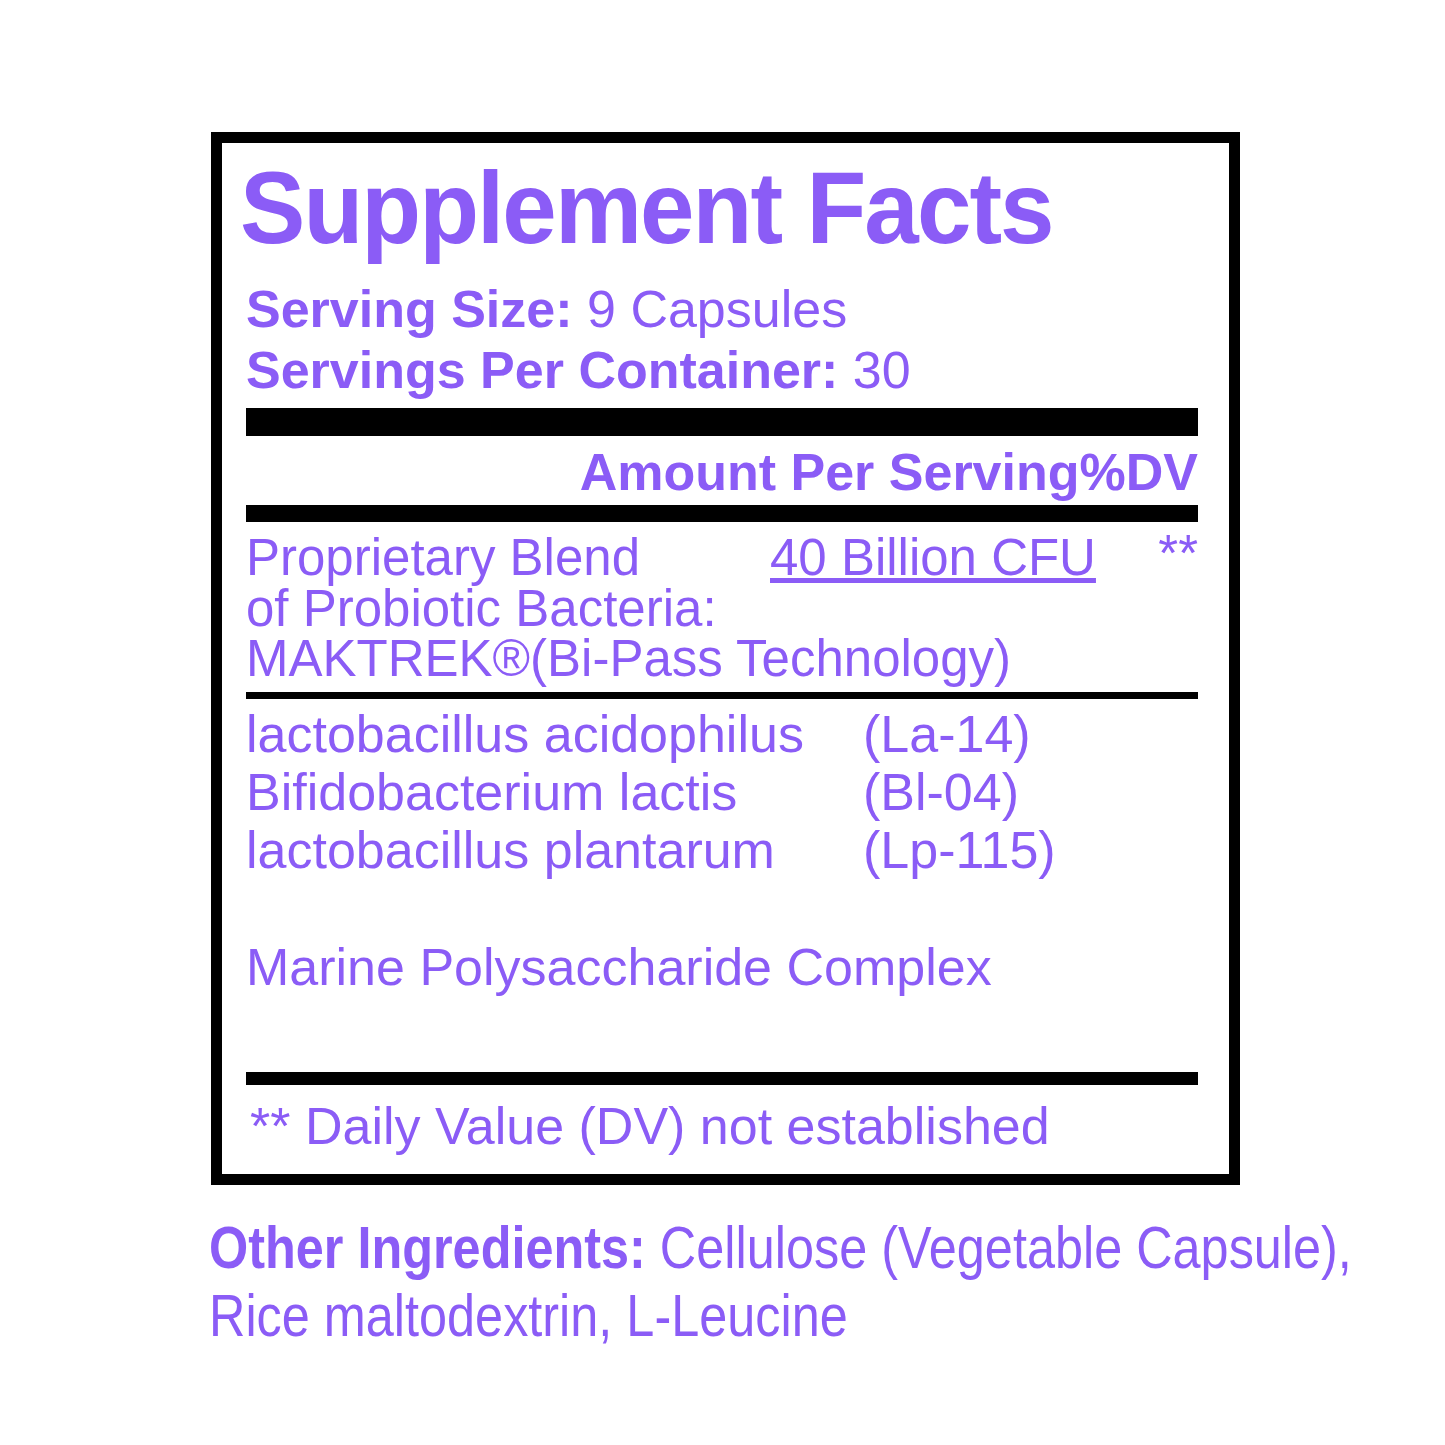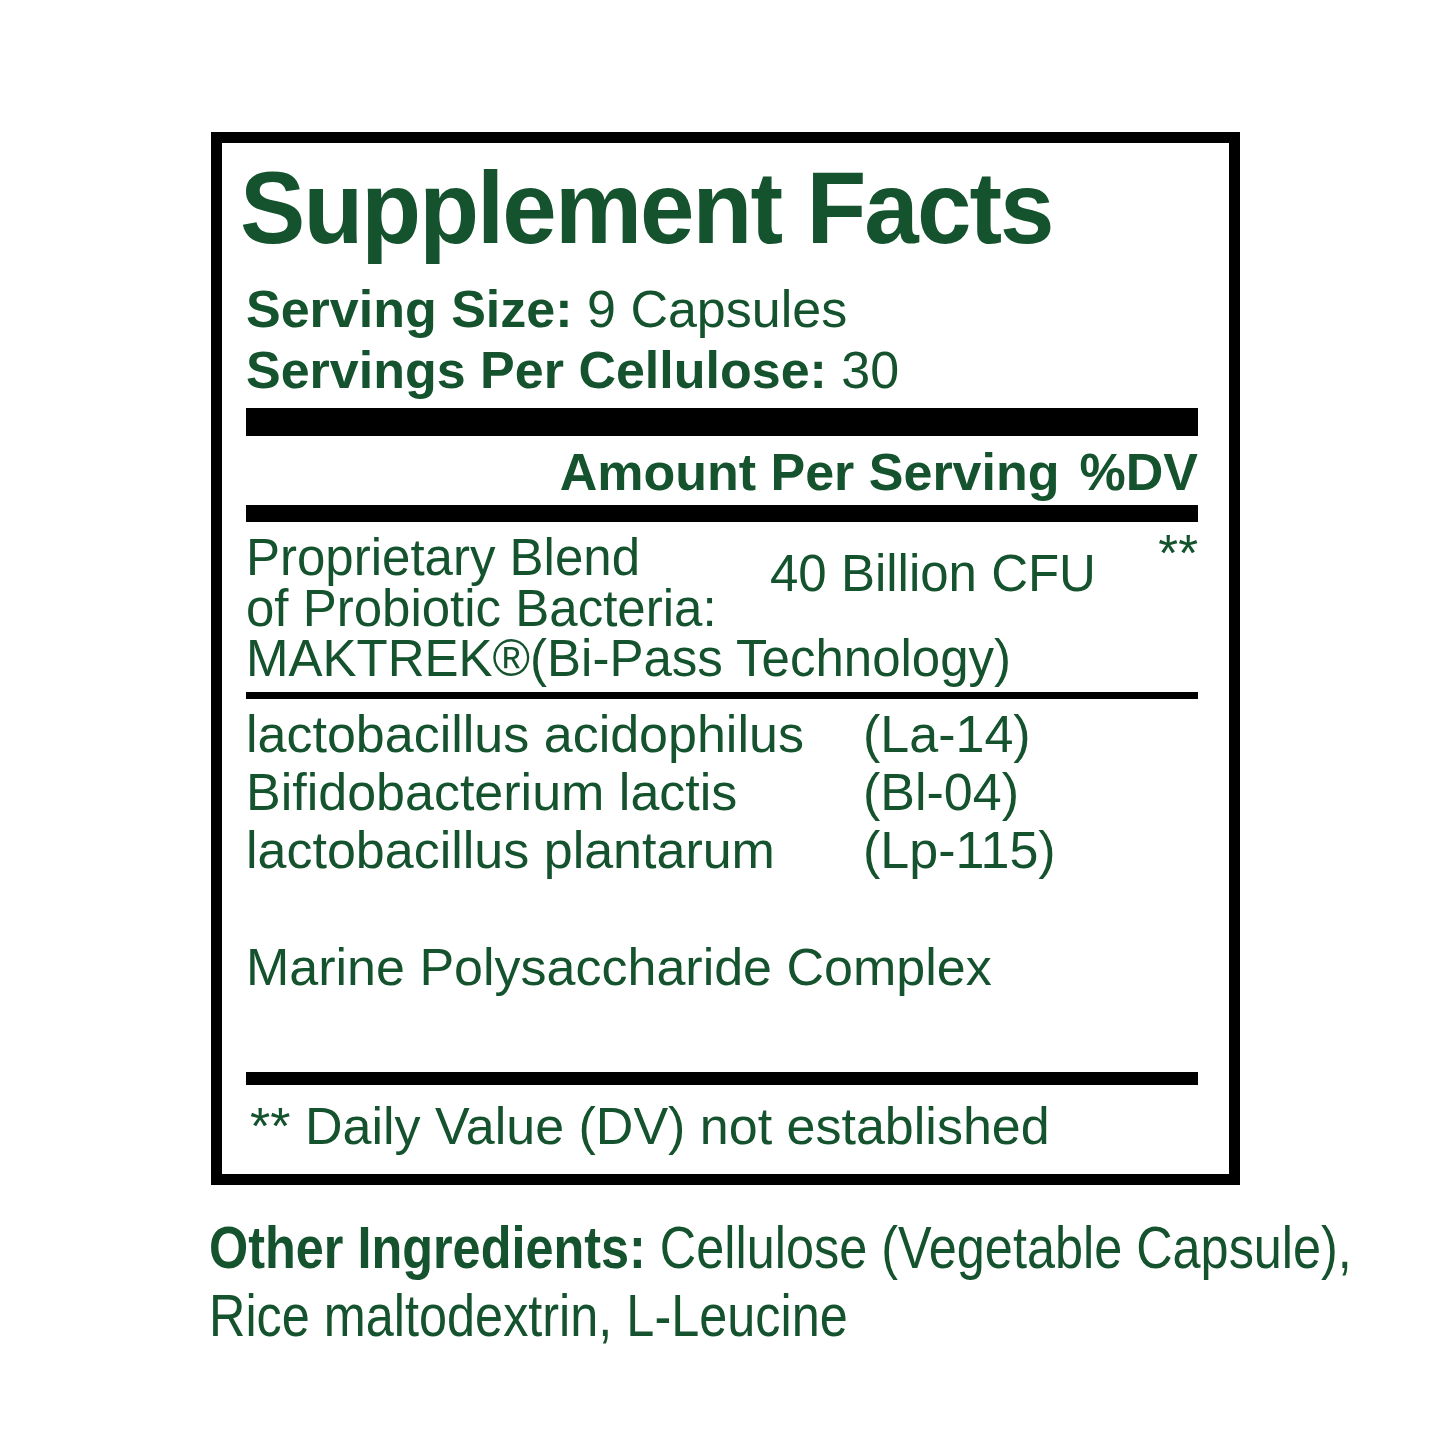--- a/index.html
+++ b/index.html
@@ -1,21 +1,21 @@
 <!DOCTYPE html>
 <html><head>
 <meta charset="utf-8">
 <style>
   html, body { margin: 0; padding: 0; background: #ffffff; }
   .page {
     position: relative;
     width: 1445px;
     height: 1445px;
     background: #ffffff;
-    color: #14532d;
+    color: #8b5cf6;
     font-family: "Liberation Sans", sans-serif;
     overflow: hidden;
   }
   .facts-box {
     position: absolute;
     left: 211px;
     top: 132px;
     width: 1029px;
     height: 1053px;
     border: 11px solid #000000;
@@ -44,26 +44,25 @@
   }
   .serving-line { left: 24px; font-size: 52px; }
   .b { font-weight: 700; }
   .amount-row {
     left: 24px;
     top: 303px;
     width: 952px;
     display: flex;
     justify-content: flex-end;
     align-items: baseline;
-    gap: 20px;
     font-size: 52px;
     font-weight: 700;
   }
   .blend-line { left: 24px; font-size: 51px; width: 952px; }
-  .blend-amount { position: absolute; left: 524px; top: 16px; }
+  .blend-amount { position: absolute; left: 524px; top: 0; text-decoration: underline; }
   .blend-dv { position: absolute; right: 0; top: -4px; }
   .ing-row { left: 24px; width: 952px; font-size: 52px; }
   .ing-code { position: absolute; left: 617px; top: 0; }
   .thin-rule { left: 24px; width: 952px; height: 7px; background: #000000; position: absolute; }
   .footnote-line { left: 28px; top: 957px; font-size: 52px; }
   .footer-line {
     font-size: 60px;
     transform: scaleX(0.84);
     transform-origin: left top;
   }
@@ -72,21 +71,21 @@
 <body>
 
 <div class="page">
 
   <div class="facts-box">
 
     <div class="line title-line">Supplement Facts</div>
 
     <div class="line serving-line" style="top:140px;"><span class="b">Serving Size:</span><span>&nbsp;</span><span>9 Capsules</span></div>
 
-    <div class="line serving-line" style="top:201px;"><span class="b">Servings Per Cellulose:</span><span>&nbsp;</span><span>30</span></div>
+    <div class="line serving-line" style="top:201px;"><span class="b">Servings Per Container:</span><span>&nbsp;</span><span>30</span></div>
 
     <div class="bar" style="top:265px; height:28px;"></div>
 
     <div class="line amount-row">
       <span>Amount Per Serving</span>
       <span>%DV</span>
     </div>
 
     <div class="bar" style="top:362px; height:17px;"></div>
 

